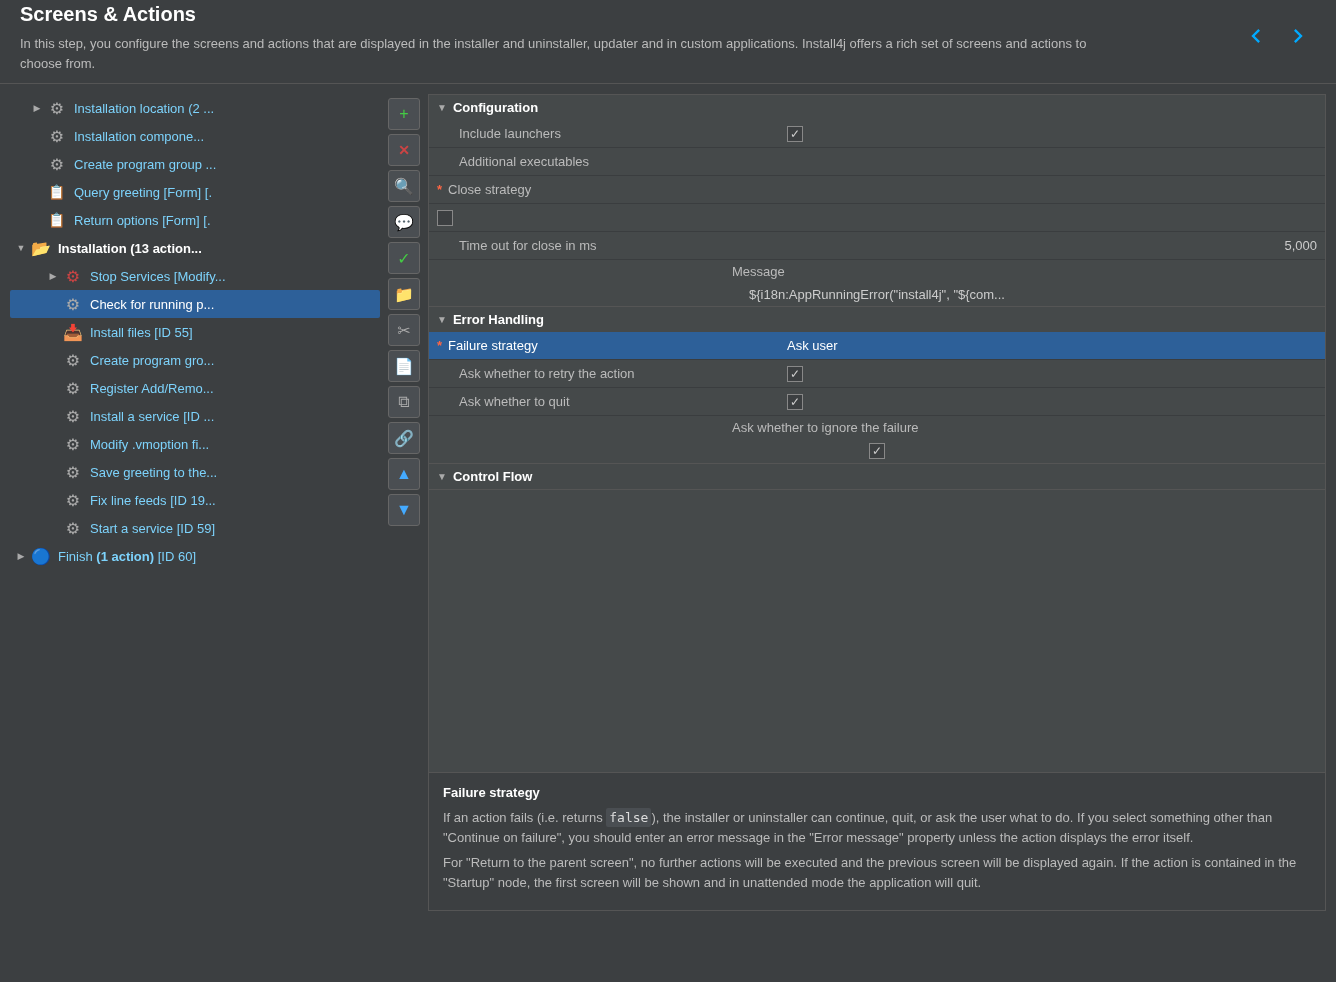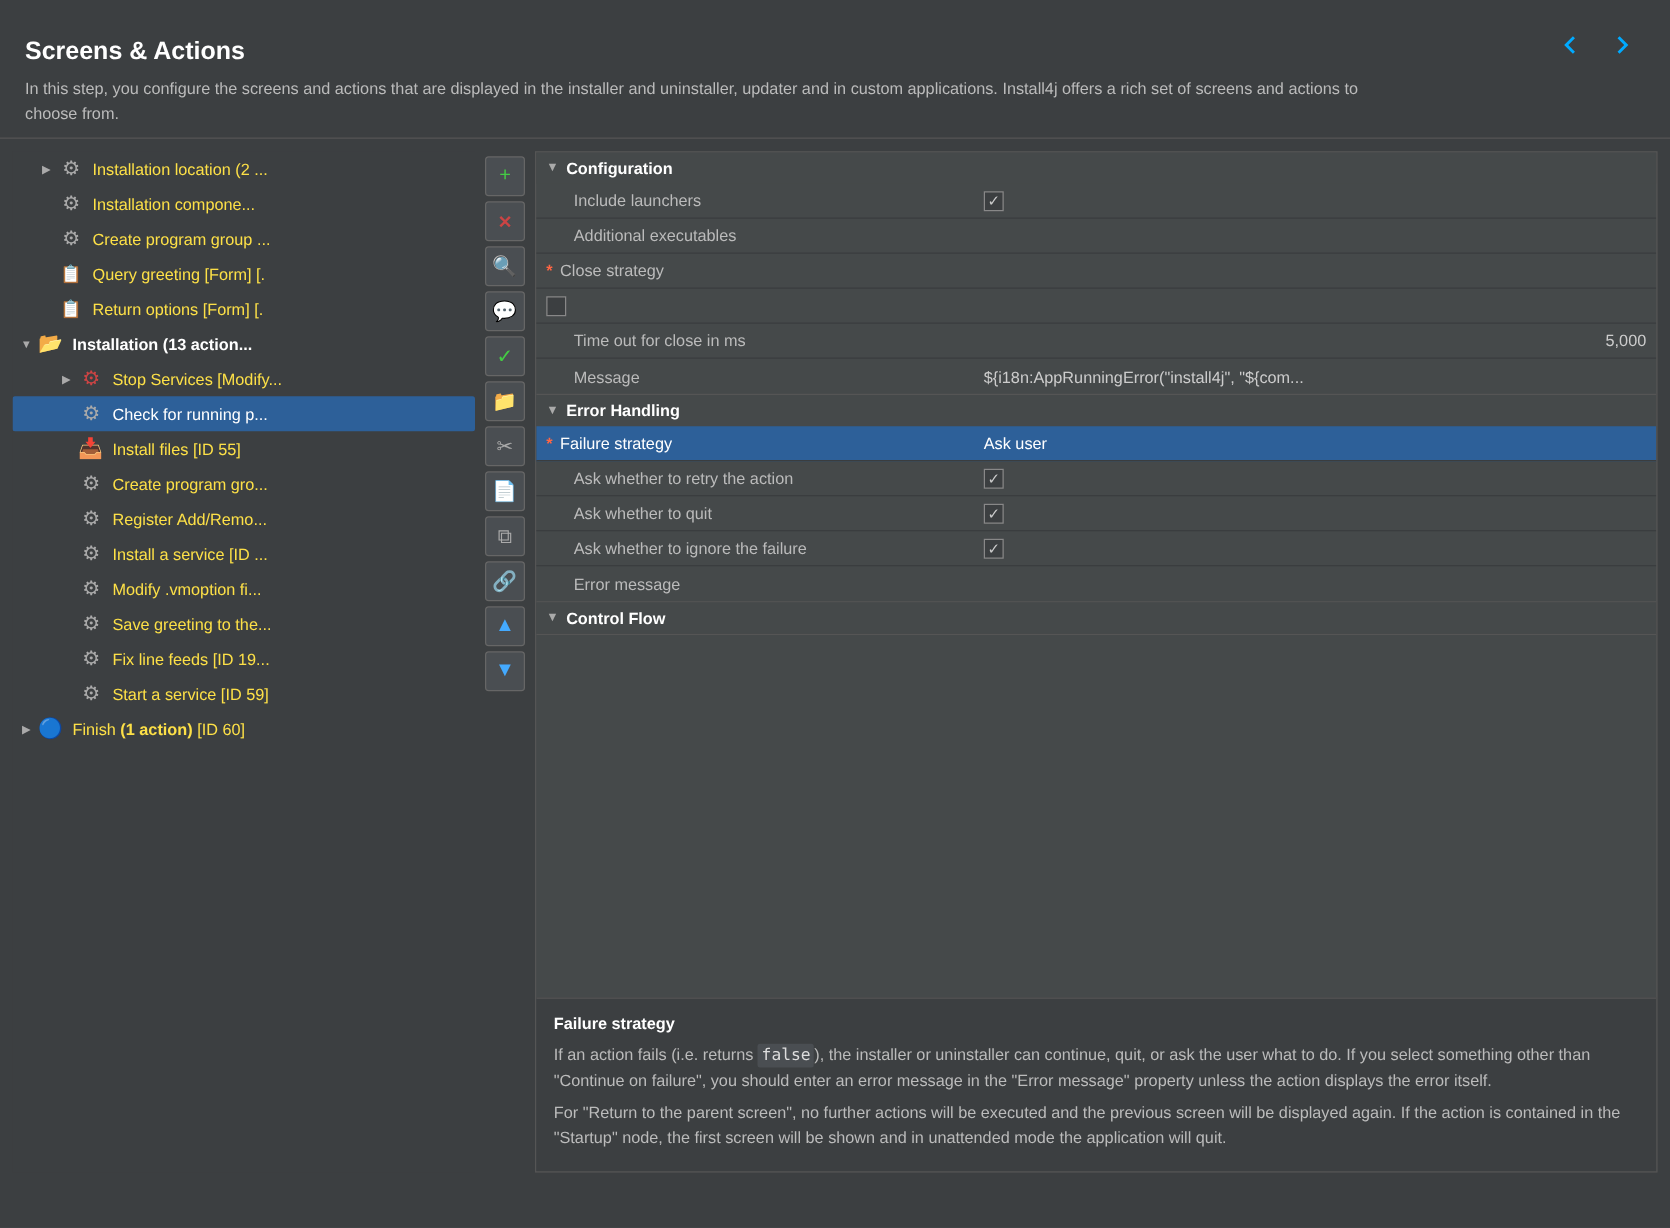--- a/index.html
+++ b/index.html
@@ -7,21 +7,21 @@
       background: #3c3f41;
       color: #ccc;
       font-family: 'Segoe UI', Arial, sans-serif;
       font-size: 13px;
       width: 1336px;
       min-height: 982px;
     }
 
     
     .header {
-      padding: 30px 20px 10px 20px;
+      padding: 3px 20px 10px 20px;
       border-bottom: 1px solid #555;
       position: relative;
     }
     .header h1 {
       color: #fff;
       font-size: 20px;
       font-weight: 600;
       margin-bottom: 8px;
     }
     .header p {
@@ -102,21 +102,21 @@
       margin-right: 6px;
       flex-shrink: 0;
       display: flex;
       align-items: center;
       justify-content: center;
       font-size: 16px;
     }
     .tree-label {
       overflow: hidden;
       text-overflow: ellipsis;
-      color: #fde047;
+      color: #7dd3fc;
       font-size: 13px;
     }
     .tree-item.selected .tree-label { color: #fff; }
 
     
     .icon-gear { color: #aaa; }
     .icon-folder-open { color: #f0a500; }
     .icon-form { color: #6699cc; font-size: 14px; }
     .icon-install { color: #f0a500; }
     .icon-stop-gear { color: #cc4444; }
@@ -189,21 +189,21 @@
       color: #fff;
       font-size: 13px;
     }
 
     .prop-row {
       display: flex;
       align-items: center;
       border-bottom: 1px solid #3a3d3f;
       min-height: 28px;
     }
-    .prop-row:last-child { border-bottom: none; }
+    .prop-row:last-child { border-bottom: none; flex-direction: column; }
     .prop-row.highlighted {
       background: #2d6099;
     }
     .prop-label-col {
       width: 350px;
       padding: 4px 8px 4px 18px;
       color: #bbb;
       flex-shrink: 0;
       display: flex;
       align-items: center;
@@ -521,28 +521,20 @@
 
         <div class="prop-row">
           <div class="prop-label-col" style="padding-left:30px;">
             <span>Ask whether to ignore the failure</span>
           </div>
           <div class="prop-value-col">
             <span class="checkbox-icon checked"></span>
           </div>
         </div>
 
-        <div class="prop-row">
-          <div class="prop-label-col sub-indent">
-            <span>Error message</span>
-          </div>
-          <div class="prop-value-col">
-            <span></span>
-          </div>
-        </div>
       </div>
 
       <div class="prop-section">
         <div class="prop-section-header">
           <span class="collapse-arrow">▼</span>
           <span class="section-title">Control Flow</span>
         </div>
 
       </div>
 

